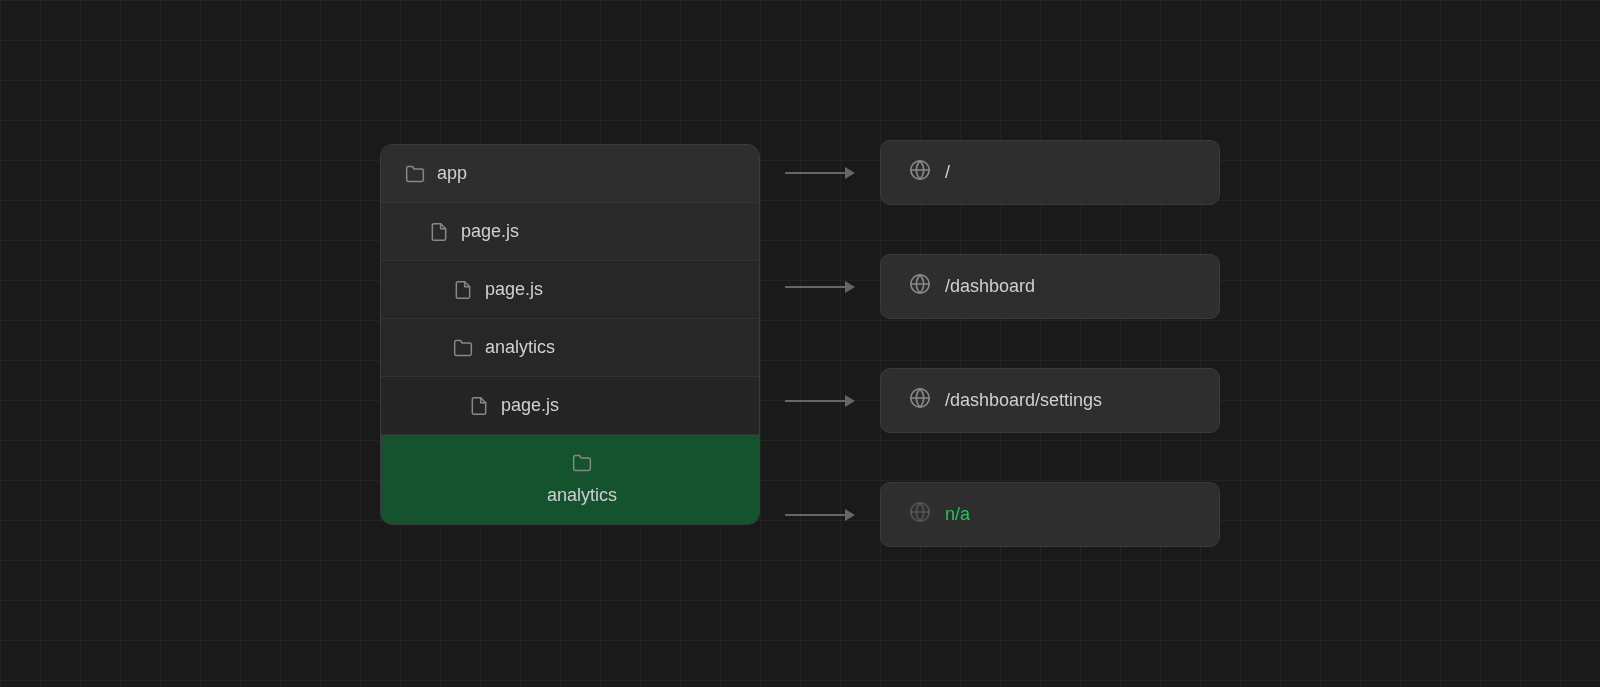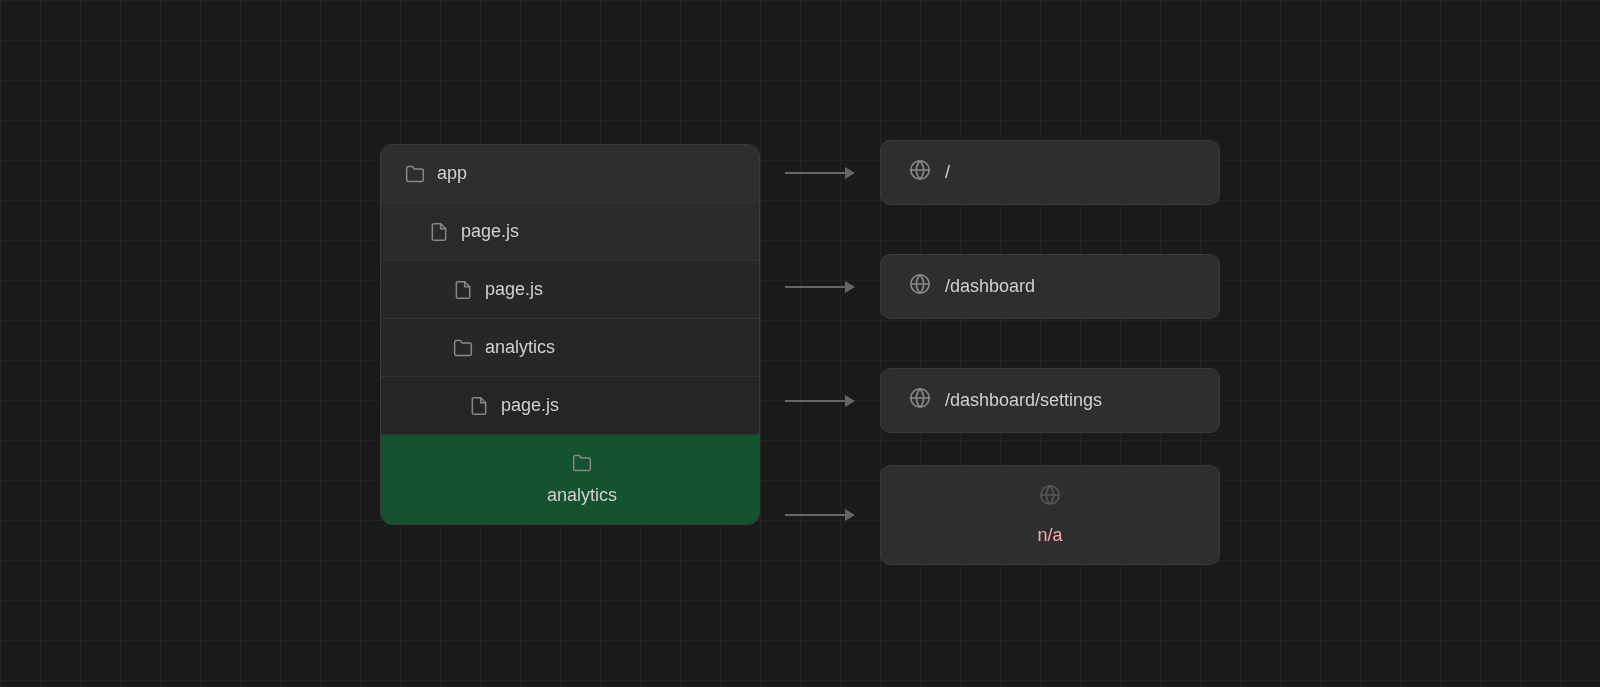--- a/index.html
+++ b/index.html
@@ -139,22 +139,21 @@
       padding: 18px 28px;
       display: flex;
       align-items: center;
       gap: 14px;
       min-width: 340px;
       color: #d0d0d0;
       font-size: 18px;
     }
 
     .route-box.muted {
-      color: #fca5a5;
-      flex-direction: column;
+      color: #22c55e;
     }
 
     .globe-icon {
       color: #888;
       flex-shrink: 0;
     }
 
   </style>
 </head>
 <body>

